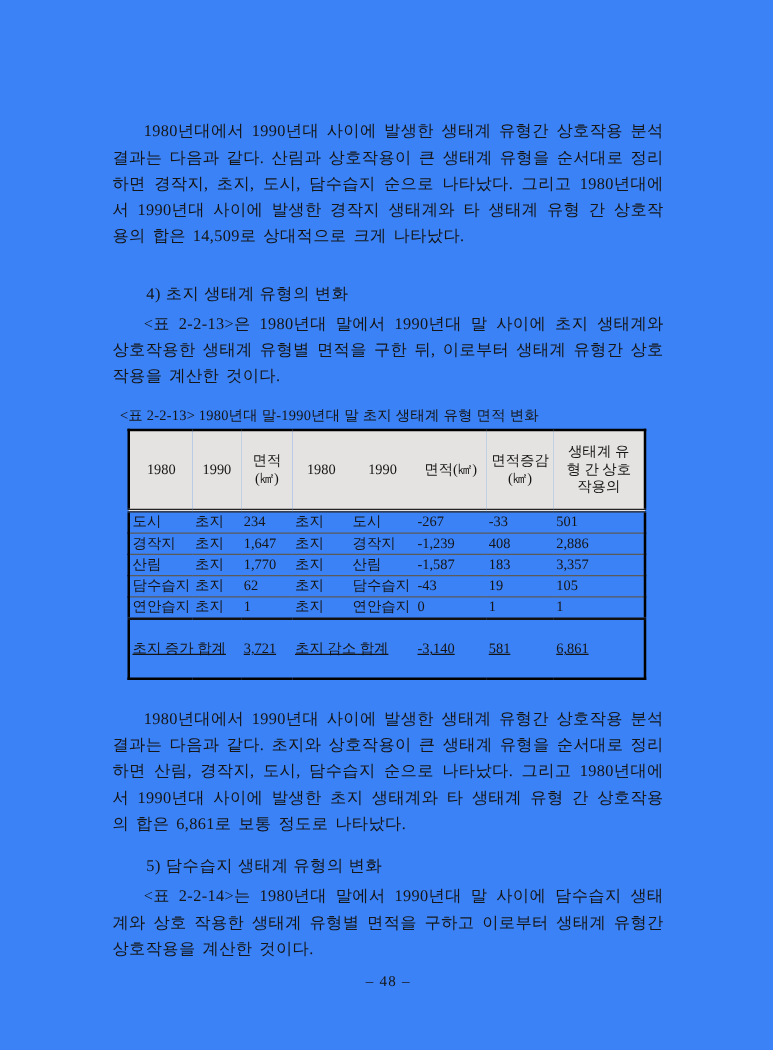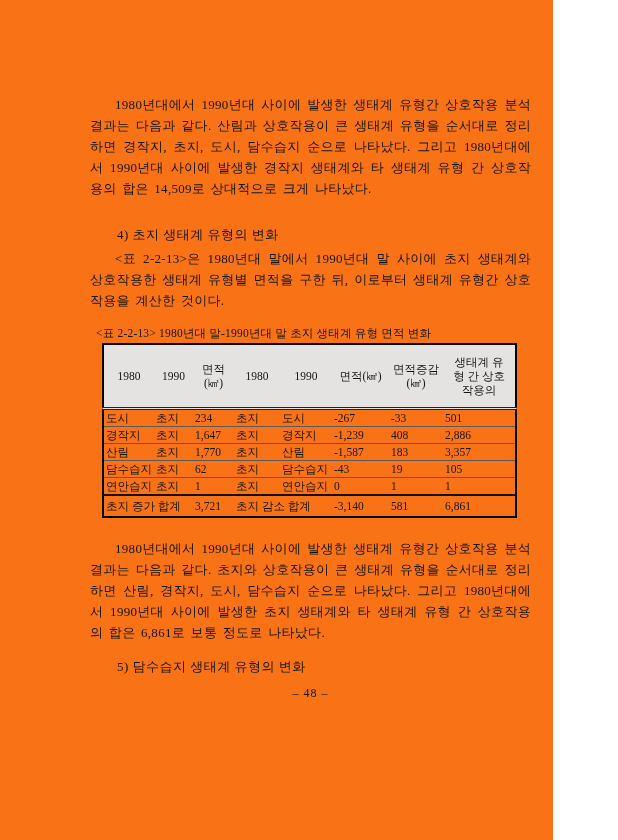--- a/index.html
+++ b/index.html
@@ -3,21 +3,21 @@
 <meta charset="utf-8">
 <style>
   :root{ --header-bg:#e4e3e1; --ink:#151515; --rule:#5a5a5a; --frame:#000; }
   *{ margin:0; padding:0; box-sizing:border-box; }
   html,body{ background:#ffffff; }
   body{
     width:618px; height:840px;
     font-family:"Liberation Serif","DejaVu Serif",serif;
     color:var(--ink);
   }
-  .page{ position:relative; width:553px; height:840px; background:#f97316; overflow:hidden; }
+  .page{ position:relative; width:618px; height:840px; background:#3b82f6; overflow:hidden; }
   .content{ position:absolute; left:90px; top:94px; width:441px; }
   .para{
     font-size:13px; line-height:21px; text-align:justify; text-indent:25px;
     letter-spacing:0.3px; word-spacing:2px;
   }
   .heading{
     font-size:13px; line-height:21px; padding-left:27px; letter-spacing:0.5px;
   }
   .h4{ margin-top:25px; }
   .p2{ margin-top:3px; }
@@ -46,21 +46,22 @@
   }
   table.datatable th.interaction-col{ padding:3px 8px; }
   table.datatable th.area-col-1{ padding:3px 4px; }
   table.datatable td{
     line-height:14px; padding:1px 2px;
     vertical-align:middle;
   }
   table.datatable tbody.rows tr + tr td{ border-top:1px solid var(--rule); }
   table.datatable tbody.totals td{
     border-top:2px solid #111;
-    padding:3px 2px;
+    padding:16px 2px;
+    text-decoration:underline;
   }
 </style>
 </head>
 <body>
 
 <div class="page">
   <div class="content">
 
     <p class="para p1">1980년대에서 1990년대 사이에 발생한 생태계 유형간 상호작용 분석 결과는 다음과 같다. 산림과 상호작용이 큰 생태계 유형을 순서대로 정리하면 경작지, 초지, 도시, 담수습지 순으로 나타났다. 그리고 1980년대에서 1990년대 사이에 발생한 경작지 생태계와 타 생태계 유형 간 상호작용의 합은 14,509로 상대적으로 크게 나타났다.</p>
 
@@ -154,17 +155,18 @@
           <td>581</td>
           <td>6,861</td>
         </tr>
       </tbody>
     </table>
 
     <p class="para p3">1980년대에서 1990년대 사이에 발생한 생태계 유형간 상호작용 분석 결과는 다음과 같다. 초지와 상호작용이 큰 생태계 유형을 순서대로 정리하면 산림, 경작지, 도시, 담수습지 순으로 나타났다. 그리고 1980년대에서 1990년대 사이에 발생한 초지 생태계와 타 생태계 유형 간 상호작용의 합은 6,861로 보통 정도로 나타났다.</p>
 
     <div class="heading h5">5) 담수습지 생태계 유형의 변화</div>
 
+    <p class="para p4">&lt;표 2-2-14&gt;는 1980년대 말에서 1990년대 말 사이에 담수습지 생태계와 상호 작용한 생태계 유형별 면적을 구하고 이로부터 생태계 유형간 상호작용을 계산한 것이다.</p>
 
     <div class="pagenum">– 48 –</div>
 
   </div>
 </div>
 
 </body></html>

